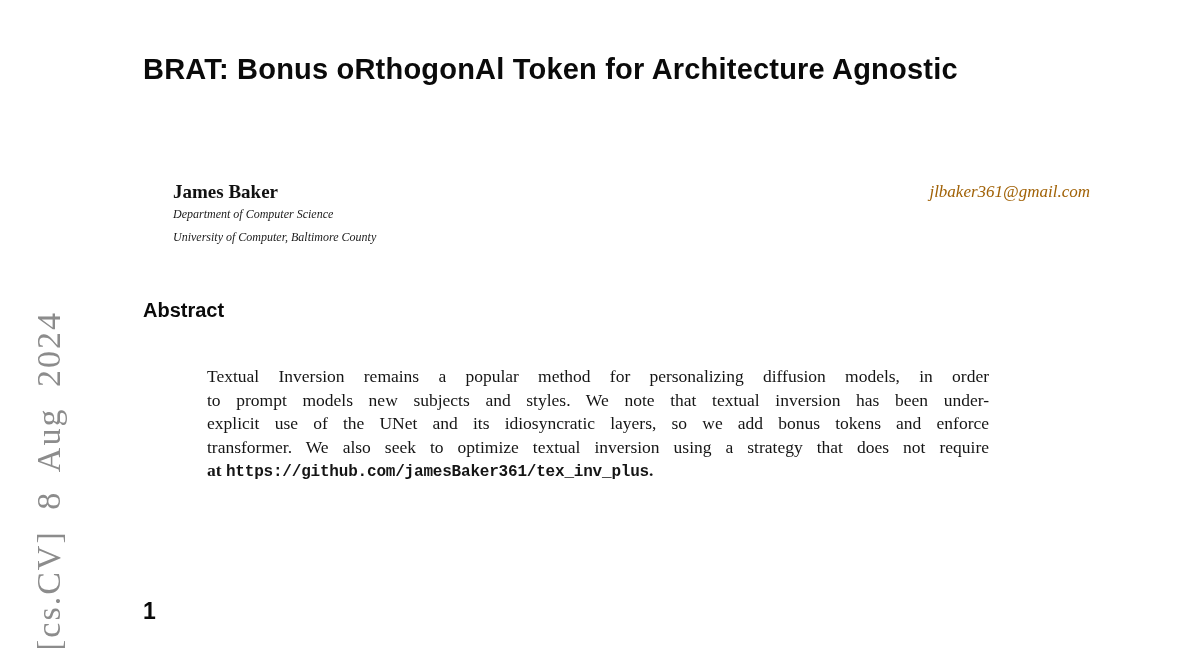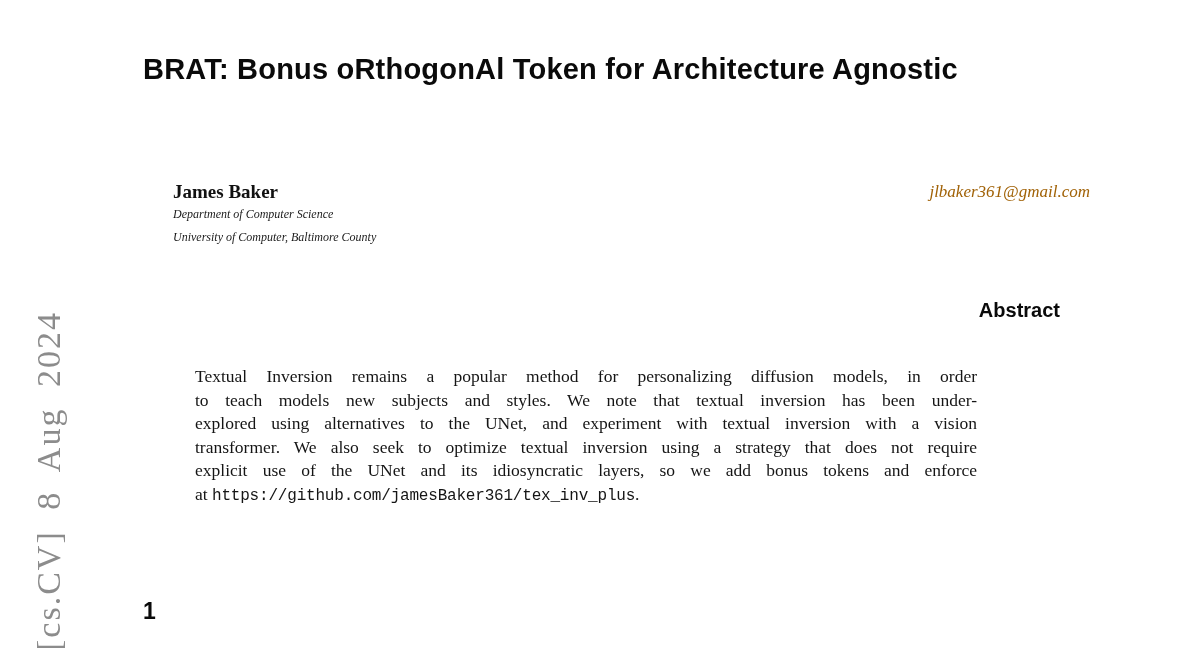--- a/index.html
+++ b/index.html
@@ -78,43 +78,44 @@
     font-size: 17px;
     line-height: 23px;
     color: #a16207;
   }
 
   .abstract-heading {
     position: absolute;
     top: 299px;
     left: 0;
     width: 917px;
-    text-align: right;
+    text-align: left;
     font-family: "Liberation Sans", sans-serif;
     font-weight: bold;
     font-size: 20px;
     color: #0a0a0a;
   }
 
   .abstract-body {
     position: absolute;
     top: 365px;
-    left: 52px;
+    left: 64px;
     width: 782px;
     font-size: 17.5px;
     line-height: 23.5px;
     color: #151515;
   }
   .abstract-line {
     text-align: justify;
     text-align-last: justify;
   }
   .abstract-line.last {
     text-align: left;
     text-align-last: left;
+    font-weight: bold;
   }
   .mono-url {
     font-family: "Liberation Mono", monospace;
     font-size: 16px;
     letter-spacing: -0.2px;
   }
 
   .section-heading {
     position: absolute;
     top: 598px;
@@ -145,24 +146,23 @@
       <div class="author-affil">Department of Computer Science</div>
       <div class="author-affil">University of Computer, Baltimore County</div>
     </div>
     <div class="author-email">jlbaker361@gmail.com</div>
   </div>
 
   <div class="abstract-heading">Abstract</div>
 
   <div class="abstract-body">
     <div class="abstract-line">Textual Inversion remains a popular method for personalizing diffusion models, in order</div>
-    <div class="abstract-line">to teach models new subjects and styles.  We note that textual inversion has been under-</div>
-    <div class="abstract-line">explored using alternatives to the UNet, and experiment with textual inversion with a vision</div>
+    <div class="abstract-line">to prompt models new subjects and styles.  We note that textual inversion has been under-</div>
+    <div class="abstract-line">explicit use of the UNet and its idiosyncratic layers, so we add bonus tokens and enforce</div>
     <div class="abstract-line">transformer. We also seek to optimize textual inversion using a strategy that does not require</div>
-    <div class="abstract-line">explicit use of the UNet and its idiosyncratic layers, so we add bonus tokens and enforce</div>
     <div class="abstract-line last"><span>at </span><span class="mono-url">https://github.com/jamesBaker361/tex_inv_plus</span><span>.</span></div>
   </div>
 
   <div class="section-heading">
     <span class="section-number">1</span>
   </div>
 
 </div>
 
 </body></html>

